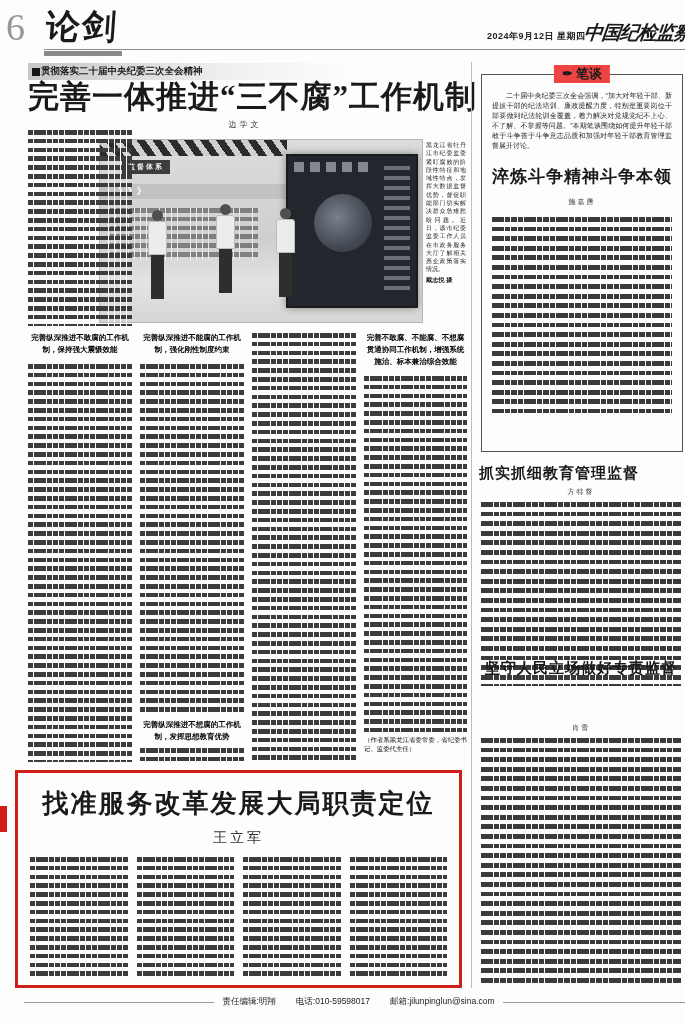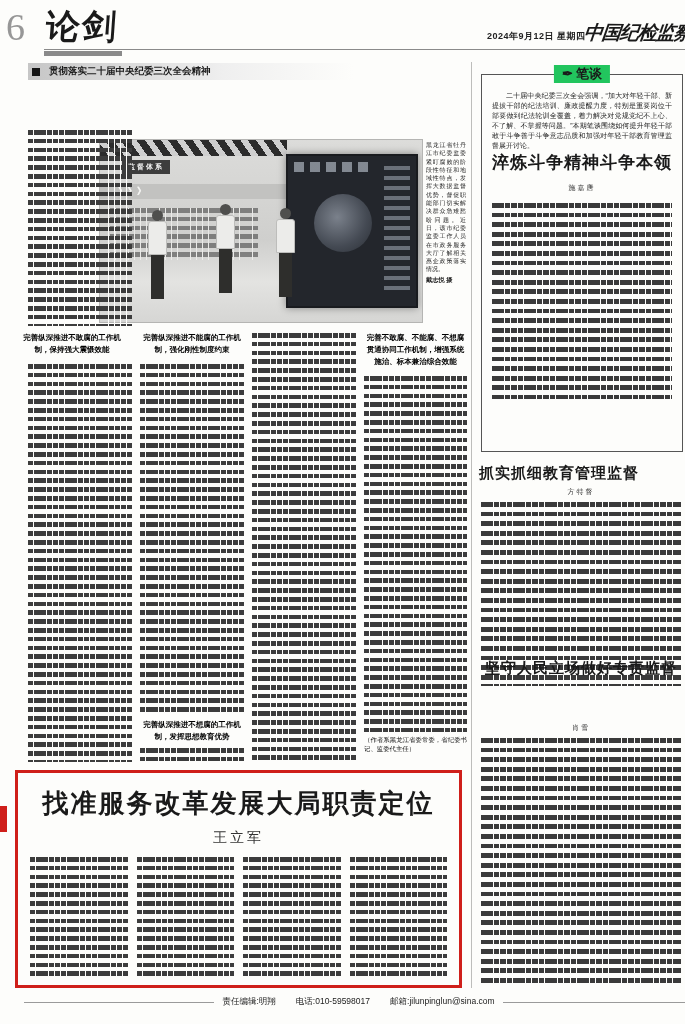--- a/index.html
+++ b/index.html
@@ -10,21 +10,21 @@
   
   .pagenum{font-family:"Liberation Serif","DejaVu Serif",serif;font-size:38px;color:#979797;line-height:1;}
   .section{font-family:"Liberation Serif","DejaVu Serif",serif;font-size:34px;font-weight:900;
            transform:skewX(-4deg);letter-spacing:2px;line-height:1;}
   .hrule{background:#8a8a8a;}
   .date{font-size:9px;font-weight:bold;color:#222;letter-spacing:.5px;}
   .masthead{font-family:"Liberation Serif","DejaVu Serif",serif;font-size:19px;font-weight:900;
             font-style:italic;letter-spacing:-1px;transform:skewX(-6deg);white-space:nowrap;}
 
   
-  .kicker{display:flex;align-items:center;gap:9px;font-size:9.5px;font-weight:bold;
+  .kicker{display:flex;align-items:center;gap:1px;font-size:9.5px;font-weight:bold;
           background:linear-gradient(to right,#c6c6c6,#efefef 45%,#fdfdfb 75%);padding:2px 4px;}
   .kicker-sq{width:8px;height:8px;background:#151515;flex:0 0 auto;}
   .headline{font-family:"Liberation Serif","DejaVu Serif",serif;font-size:31px;font-weight:900;
             letter-spacing:1px;text-align:center;line-height:1.1;white-space:nowrap;}
   .byline{font-size:8px;text-align:center;color:#333;letter-spacing:3px;}
 
   
   .sim{background-image:
         repeating-linear-gradient(90deg, rgba(255,255,255,0) 0 5.4px, #fdfdfb 5.4px 6.2px),
         repeating-linear-gradient(180deg, #3c3c3c 0 4.6px, rgba(0,0,0,0) 4.6px 8.8px);}
@@ -58,21 +58,21 @@
   .screen-top{position:absolute;left:6px;top:6px;width:80px;height:10px;
           background:repeating-linear-gradient(90deg,#9aa1ab 0 10px,#23262c 10px 16px);opacity:.8;}
   .person{position:absolute;}
   .p-head{width:11px;height:11px;border-radius:50%;background:#4f4f4d;margin:0 auto;}
   .p-torso{width:17px;height:32px;background:#ececea;border:1px solid #bdbdbb;border-radius:3px 3px 0 0;margin:0 auto;}
   .p-legs{width:13px;height:44px;background:#2e2e2c;margin:0 auto;}
 
   
   .vdiv{background:#bdbdbb;}
   .bitan-box{border:1px solid #555;background:#fdfdfb;}
-  .bitan-title{position:absolute;left:50%;top:-10px;transform:translateX(-50%);background:#22c55e;
+  .bitan-title{position:absolute;left:50%;top:-10px;transform:translateX(-50%);background:#ef4444;
                padding:0 8px;font-size:13px;font-weight:900;white-space:nowrap;
                font-family:"Liberation Serif","DejaVu Serif",serif;}
   .bitan-intro{margin:16px 10px 0;font-size:7px;line-height:10px;text-align:justify;text-indent:2em;color:#222;}
   .side-h1{font-family:"Liberation Serif","DejaVu Serif",serif;font-size:17px;font-weight:900;
            text-align:center;letter-spacing:1px;white-space:nowrap;}
   .side-h2{font-family:"Liberation Serif","DejaVu Serif",serif;font-size:15px;font-weight:900;
            text-align:center;letter-spacing:1px;white-space:nowrap;}
   .side-author{font-size:7px;text-align:center;color:#333;letter-spacing:2px;}
 
   
@@ -99,20 +99,22 @@
   <div class="abs hrule" style="left:44px;top:49px;width:641px;height:1px;"></div>
   <div class="abs hrule" style="left:44px;top:51px;width:78px;height:5px;"></div>
   <div class="abs date" style="left:487px;top:30px;">2024年9月12日 星期四</div>
   <div class="abs masthead" style="left:584px;top:20px;">中国纪检监察报</div>
 
   <div class="abs kicker" style="left:28px;top:63px;width:426px;">
     <span class="kicker-sq"></span>
     <span>贯彻落实二十届中央纪委三次全会精神</span>
   </div>
 
+  <div class="abs headline" style="left:28px;top:80px;width:434px;">完善一体推进“三不腐”工作机制</div>
+  <div class="abs byline" style="left:28px;top:119px;width:434px;">边学文</div>
 
   <div class="abs photo" style="left:100px;top:140px;width:322px;height:182px;">
     <div class="ceiling"></div>
     <div class="wall-label">监督体系</div>
     <div class="chevband">
       <span>》 》 》</span>
     </div>
     <div class="wall-text sim"></div>
     <div class="screen">
       <div class="screen-top"></div>
@@ -136,21 +138,21 @@
     </div>
   </div>
 
   <div class="abs caption" style="left:426px;top:141px;width:40px;height:182px;">
     <span class="lead">黑龙江省牡丹江市纪委监委紧盯腐败的阶段性特征和地域性特点，发挥大数据监督优势，督促职能部门切实解决群众急难愁盼问题。近日，该市纪委监委工作人员在市政务服务大厅了解相关惠企政策落实情况。</span>
     <b>戴志悦 摄</b>
   </div>
 
   <div class="abs sim" style="left:28px;top:130px;width:104px;height:196px;"></div>
 
-  <div class="abs subhead" style="left:20px;top:332px;width:104px;">完善纵深推进不敢腐的工作机制，保持强大震慑效能</div>
+  <div class="abs subhead" style="left:28px;top:332px;width:104px;">完善纵深推进不敢腐的工作机制，保持强大震慑效能</div>
   <div class="abs sim" style="left:28px;top:364px;width:104px;height:398px;"></div>
 
   <div class="abs subhead" style="left:140px;top:332px;width:104px;">完善纵深推进不能腐的工作机制，强化刚性制度约束</div>
   <div class="abs sim" style="left:140px;top:364px;width:104px;height:352px;"></div>
   <div class="abs subhead" style="left:140px;top:719px;width:104px;">完善纵深推进不想腐的工作机制，发挥思想教育优势</div>
   <div class="abs sim" style="left:140px;top:748px;width:104px;height:14px;"></div>
 
   <div class="abs sim" style="left:252px;top:333px;width:104px;height:429px;"></div>
 
   <div class="abs subhead" style="left:364px;top:332px;width:103px;">完善不敢腐、不能腐、不想腐贯通协同工作机制，增强系统施治、标本兼治综合效能</div>
@@ -158,21 +160,21 @@
   <div class="abs attrib" style="left:364px;top:736px;width:103px;">（作者系黑龙江省委常委，省纪委书记、监委代主任）</div>
 
   <div class="abs vdiv" style="left:471px;top:62px;width:1px;height:926px;"></div>
 
   <div class="abs bitan-box" style="left:481px;top:74px;width:200px;height:376px;">
     <div class="bitan-title">
       <span>✒</span>
       <span>笔谈</span>
     </div>
     <div class="bitan-intro">二十届中央纪委三次全会强调，“加大对年轻干部、新提拔干部的纪法培训、廉政提醒力度，特别是重要岗位干部要做到纪法轮训全覆盖，着力解决对党规党纪不上心、不了解、不掌握等问题。”本期笔谈围绕如何提升年轻干部敢于斗争善于斗争意志品质和加强对年轻干部教育管理监督展开讨论。</div>
-    <div class="side-h1" style="">淬炼斗争精神斗争本领</div>
+    <div class="side-h1" style="margin-top:14px;">淬炼斗争精神斗争本领</div>
     <div class="side-author" style="margin-top:9px;">施嘉唐</div>
     <div class="sim-s" style="margin:10px 10px 0;height:196px;"></div>
   </div>
 
   <div class="abs side-h2" style="left:459px;top:464px;width:200px;">抓实抓细教育管理监督</div>
   <div class="abs side-author" style="left:481px;top:487px;width:200px;">方特督</div>
   <div class="abs sim-s" style="left:481px;top:502px;width:200px;height:184px;"></div>
 
   <div class="abs side-h2" style="left:481px;top:659px;width:200px;">坚守人民立场做好专责监督</div>
   <div class="abs side-author" style="left:481px;top:723px;width:200px;">肖雪</div>

